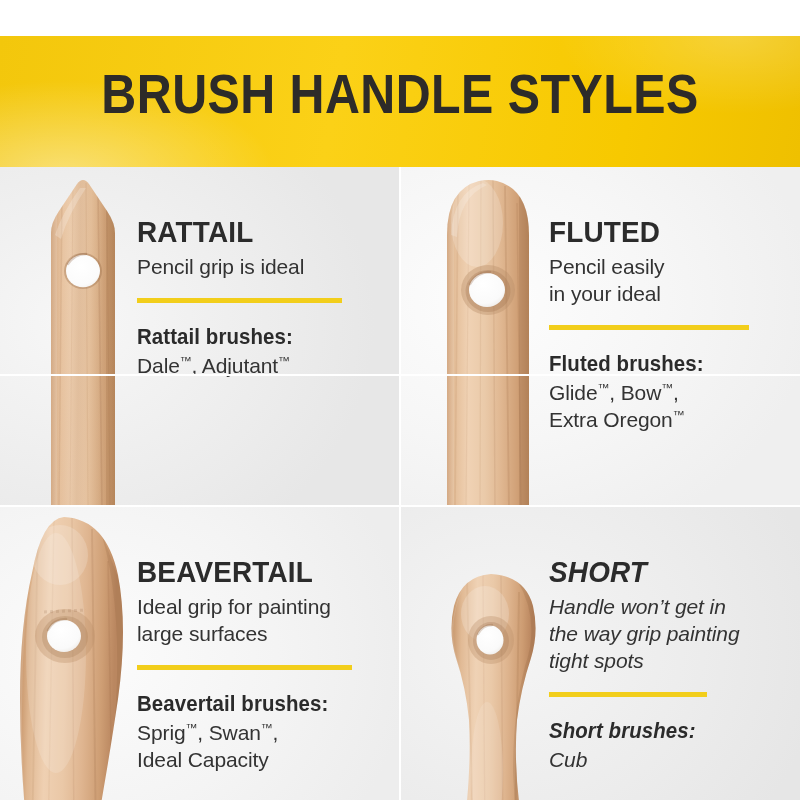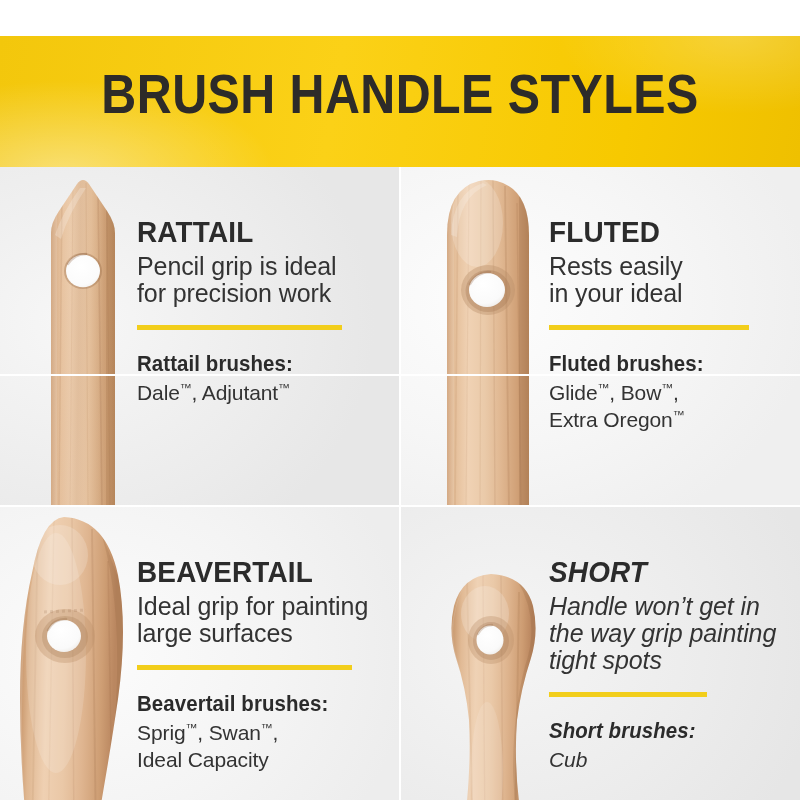--- a/index.html
+++ b/index.html
@@ -95,21 +95,21 @@
     line-height: 33px;
     letter-spacing: 0.2px;
     color: #2B2B2B;
     margin: 0 0 5px 0;
     transform: scaleX(0.93);
     transform-origin: left top;
   }
   .style-desc {
     font-family: "Liberation Sans", sans-serif;
     font-weight: normal;
-    font-size: 25px;
+    font-size: 21px;
     line-height: 27px;
     color: #333333;
     margin: 0;
     letter-spacing: -0.1px;
   }
   .rule {
     height: 5px;
     background: #F2CE1B;
     margin: 18px 0 22px 0;
   }
@@ -230,21 +230,20 @@
           <ellipse cx="55" cy="110" rx="19" ry="18" fill="rgba(150,102,66,0.35)"></ellipse>
           <ellipse cx="55" cy="110" rx="17" ry="16.2" fill="url(#rtHole)"></ellipse>
           <path d="M40 103 Q47 93 58 93" stroke="rgba(140,94,60,0.28)" stroke-width="2.4" fill="none" stroke-linecap="round"></path>
         </svg>
       </div>
 
       <div class="copy copy-tl">
         <p class="style-name">RATTAIL</p>
         <p class="style-desc">
           <span>Pencil grip is ideal</span><br>
-          <span>for precision work</span>
         </p>
         <div class="rule rule-tl"></div>
         <p class="brushes-label">Rattail brushes:</p>
         <p class="brushes-list">
           <span>Dale</span><span class="tm">™</span><span>, Adjutant</span><span class="tm">™</span>
         </p>
       </div>
     </div>
 
     <div class="panel panel-tr">
@@ -293,21 +292,21 @@
           <ellipse cx="63" cy="129" rx="27" ry="25" fill="rgba(186,142,104,0.40)"></ellipse>
           <ellipse cx="63" cy="130" rx="22.5" ry="21" fill="rgba(158,112,76,0.30)"></ellipse>
           <ellipse cx="62" cy="129" rx="18" ry="17" fill="url(#flHole)"></ellipse>
           <path d="M45 123 Q52 111 65 111" stroke="rgba(140,94,60,0.26)" stroke-width="2.6" fill="none" stroke-linecap="round"></path>
         </svg>
       </div>
 
       <div class="copy copy-tr">
         <p class="style-name">FLUTED</p>
         <p class="style-desc">
-          <span>Rests easily</span><br>
+          <span>Pencil easily</span><br>
           <span>in your ideal</span>
         </p>
         <div class="rule rule-tr"></div>
         <p class="brushes-label">Fluted brushes:</p>
         <p class="brushes-list">
           <span>Glide</span><span class="tm">™</span><span>, Bow</span><span class="tm">™</span><span>,</span><br>
           <span>Extra Oregon</span><span class="tm">™</span>
         </p>
       </div>
     </div>

